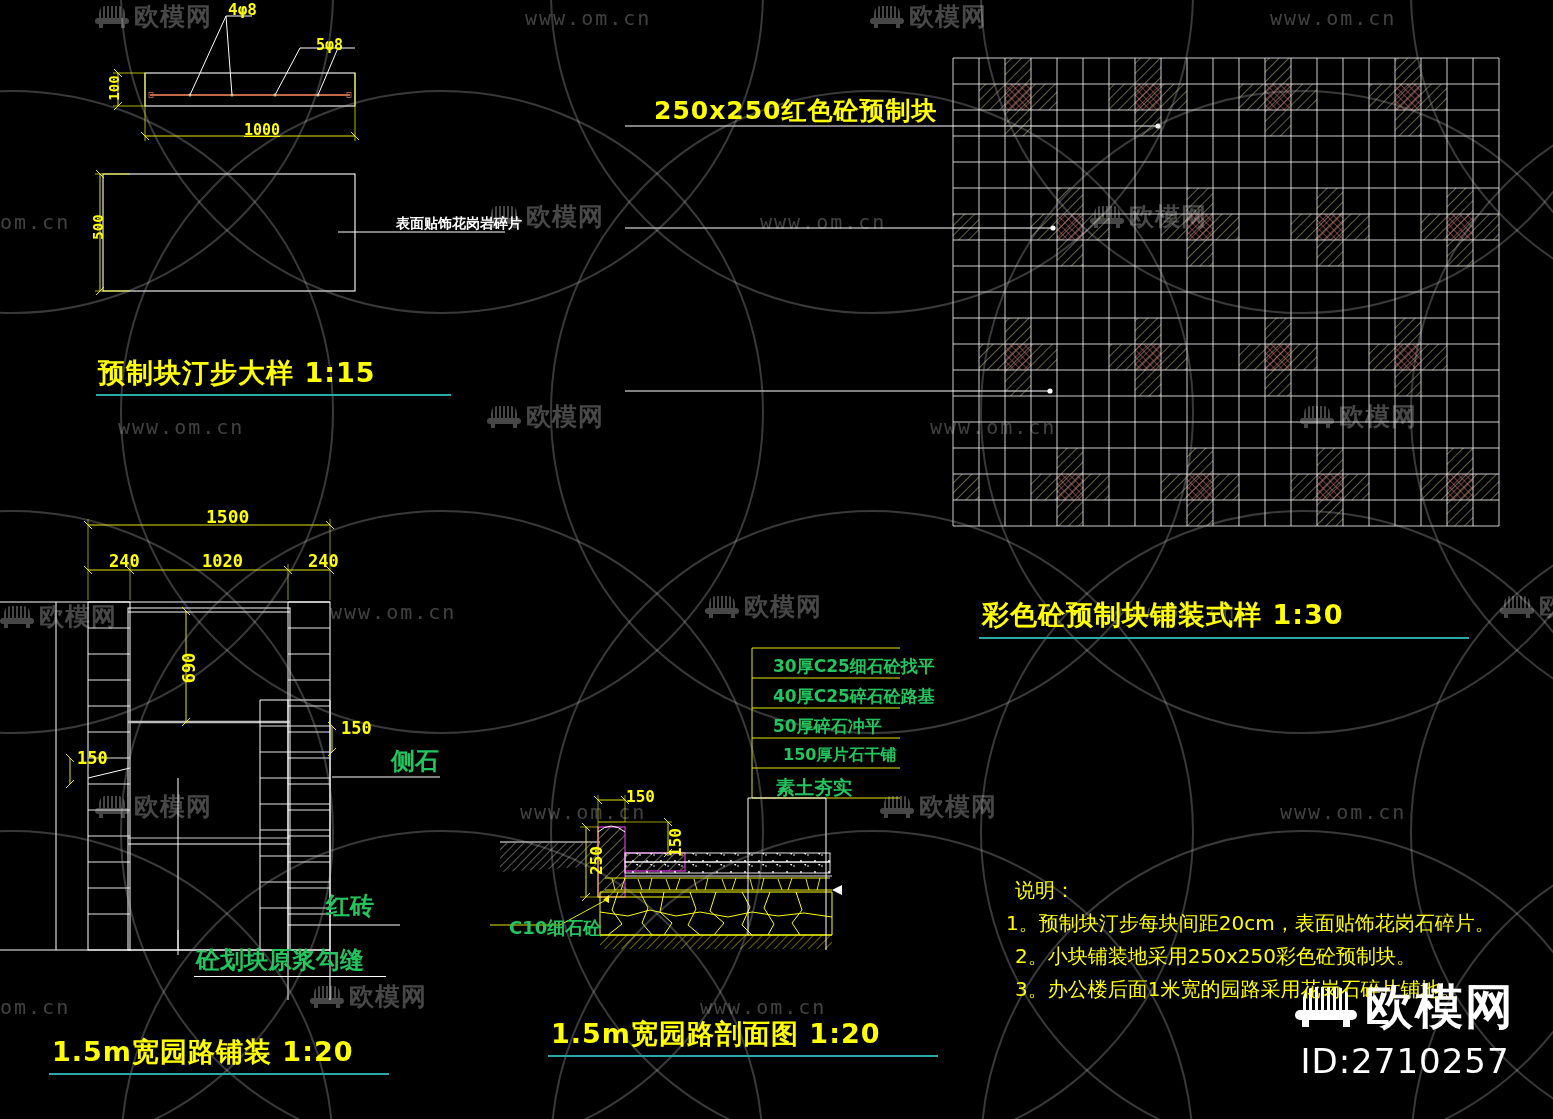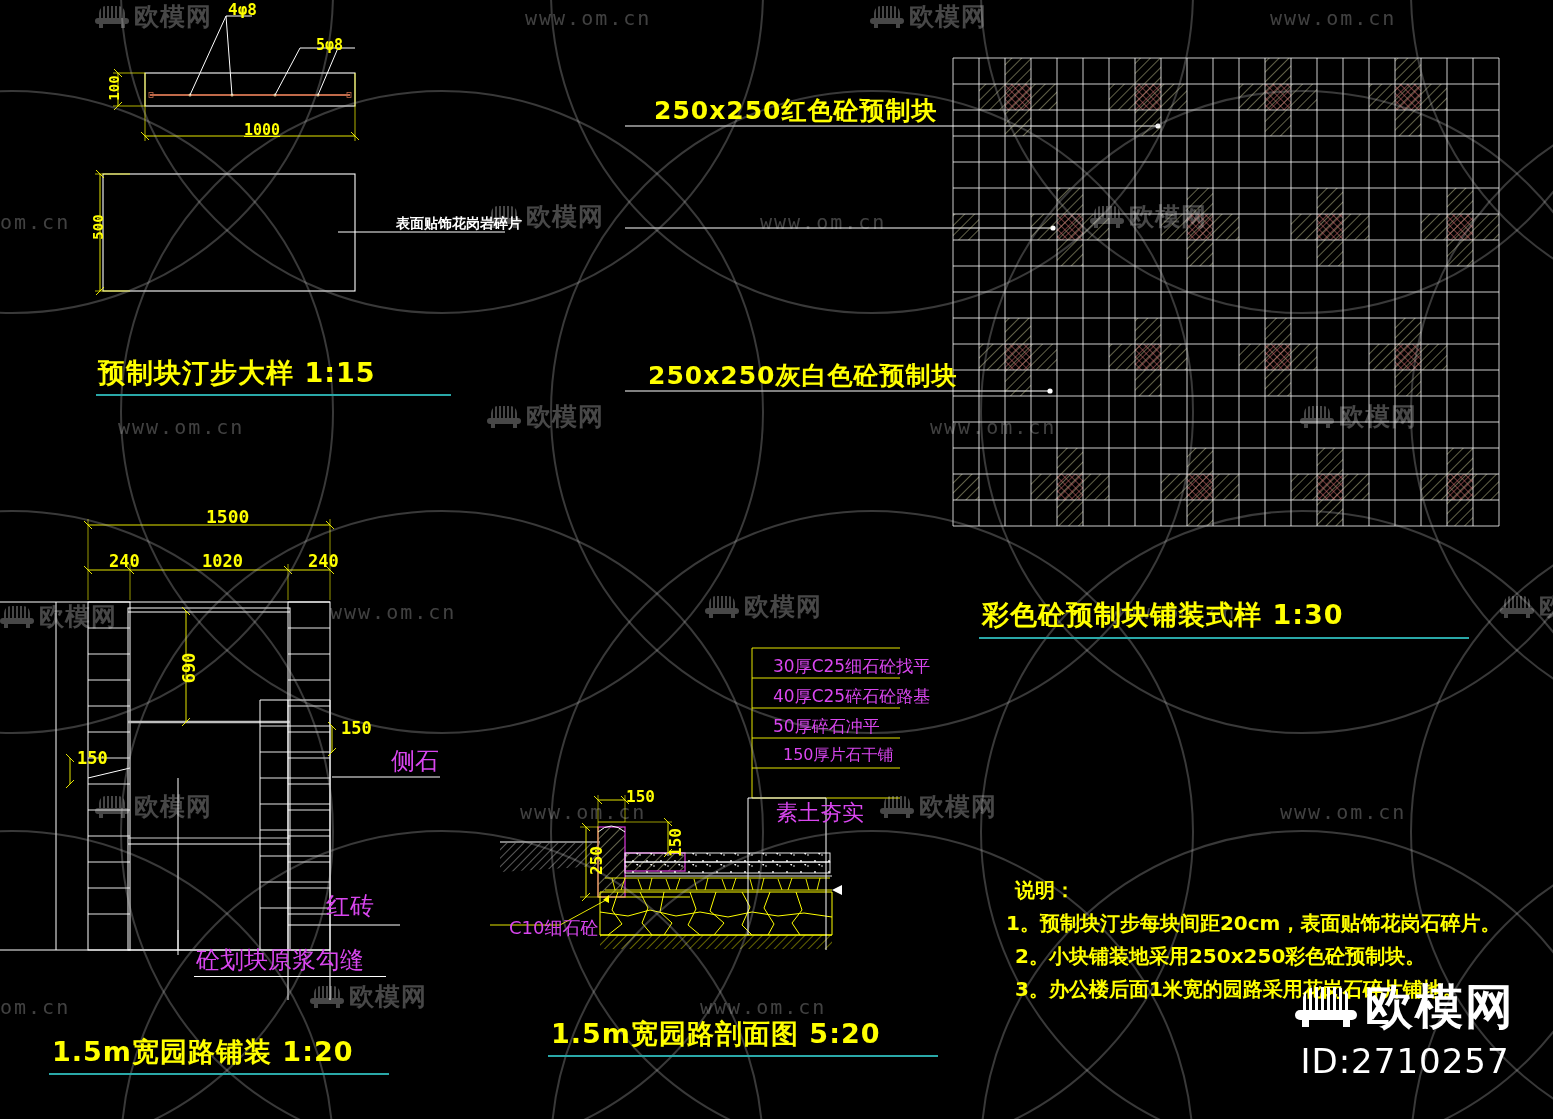--- a/index.html
+++ b/index.html
@@ -35,29 +35,29 @@
      border-top-left-radius:12px;border-top-right-radius:12px;}
   .wm-sofa-big .seat{position:absolute;left:0;bottom:7px;width:62px;height:10px;background:#fff;border-radius:5px;}
   .wm-sofa-big .lgl{position:absolute;left:7px;bottom:0;width:7px;height:7px;background:#fff;}
   .wm-sofa-big .lgr{position:absolute;right:7px;bottom:0;width:7px;height:7px;background:#fff;}
 
   
   .cad{position:absolute;left:0;top:0;width:1553px;height:1119px;z-index:3;}
   .ttl{position:absolute;color:#ffff00;font-size:27px;font-weight:bold;white-space:nowrap;
        font-family:"DejaVu Sans","Liberation Sans",sans-serif;letter-spacing:1px;}
   .ttl-ul{position:absolute;height:2px;background:#2aa8a8;}
-  .ylab{position:absolute;color:#d946ef;white-space:nowrap;font-weight:normal;
+  .ylab{position:absolute;color:#22c55e;white-space:nowrap;font-weight:bold;
         font-family:"DejaVu Sans","Liberation Sans",sans-serif;}
   .wlab{position:absolute;color:#ffffff;white-space:nowrap;font-weight:bold;
         font-family:"DejaVu Sans","Liberation Sans",sans-serif;}
   .wline{position:absolute;background:#ffffff;}
   .dimnum{position:absolute;color:#ffff00;font-weight:bold;white-space:nowrap;
           font-family:"DejaVu Sans Mono","Liberation Mono",monospace;}
   .vtext{transform-origin:center center;}
-  .note{position:absolute;color:#ffff00;white-space:nowrap;font-weight:bold;
+  .note{position:absolute;color:#ffff00;white-space:nowrap;font-weight:normal;
         font-family:"DejaVu Sans","Liberation Sans",sans-serif;font-size:20px;}
 </style>
 </head>
 <body>
 
 <div class="stage">
 
   <div class="wm-layer">
     <div class="wm-arc" style="left:-310px;top:-330px;width:640px;height:640px;"></div>
     <div class="wm-arc" style="left:120px;top:-330px;width:640px;height:640px;"></div>
@@ -620,21 +620,20 @@
     <div class="dimnum" style="left:212px;top:0px;font-size:16px;">4φ8</div>
     <div class="dimnum" style="left:300px;top:36px;font-size:15px;">5φ8</div>
     <div class="dimnum vtext" style="left:85px;top:80px;font-size:14px;transform:rotate(-90deg);">100</div>
     <div class="dimnum" style="left:228px;top:121px;font-size:15px;text-decoration:underline;">1000</div>
     <div class="dimnum vtext" style="left:69px;top:219px;font-size:14px;transform:rotate(-90deg);">500</div>
     <div class="wlab" style="left:380px;top:215px;font-size:14px;">表面贴饰花岗岩碎片</div>
     <div class="ttl" style="left:82px;top:355px;">预制块汀步大样  1:15</div>
     <div class="ttl-ul" style="left:80px;top:394px;width:355px;"></div>
 
     <div class="ttl" style="left:638px;top:94px;font-size:25px;">250x250红色砼预制块</div>
-    <div class="ttl" style="left:632px;top:359px;font-size:25px;">250x250灰白色砼预制块</div>
 
     <div class="ttl" style="left:966px;top:597px;">彩色砼预制块铺装式样  1:30</div>
     <div class="ttl-ul" style="left:963px;top:637px;width:490px;"></div>
 
     <div class="dimnum" style="left:190px;top:506px;font-size:18px;">1500</div>
     <div class="dimnum" style="left:93px;top:551px;font-size:17px;">240</div>
     <div class="dimnum" style="left:186px;top:551px;font-size:17px;">1020</div>
     <div class="dimnum" style="left:292px;top:551px;font-size:17px;">240</div>
     <div class="dimnum vtext" style="left:158px;top:658px;font-size:17px;transform:rotate(-90deg);">690</div>
     <div class="dimnum" style="left:61px;top:748px;font-size:17px;">150</div>
@@ -643,26 +642,26 @@
     <div class="ylab" style="left:310px;top:890px;font-size:24px;">红砖</div>
     <div class="ylab" style="left:180px;top:944px;font-size:24px;">砼划块原浆勾缝</div>
     <div class="wline" style="left:178px;top:976px;width:192px;height:1px;"></div>
     <div class="ttl" style="left:36px;top:1034px;">1.5m宽园路铺装  1:20</div>
     <div class="ttl-ul" style="left:33px;top:1073px;width:340px;"></div>
 
     <div class="ylab" style="left:757px;top:655px;font-size:17px;">30厚C25细石砼找平</div>
     <div class="ylab" style="left:757px;top:685px;font-size:17px;">40厚C25碎石砼路基</div>
     <div class="ylab" style="left:757px;top:715px;font-size:17px;">50厚碎石冲平</div>
     <div class="ylab" style="left:767px;top:745px;font-size:16px;">150厚片石干铺</div>
-    <div class="ylab" style="left:760px;top:798px;font-size:22px;">素土夯实</div>
+    <div class="ylab" style="left:760px;top:775px;font-size:19px;">素土夯实</div>
     <div class="dimnum" style="left:610px;top:787px;font-size:16px;">150</div>
     <div class="dimnum vtext" style="left:566px;top:851px;font-size:16px;transform:rotate(-90deg);">250</div>
     <div class="dimnum vtext" style="left:645px;top:833px;font-size:16px;transform:rotate(-90deg);">150</div>
     <div class="ylab" style="left:493px;top:916px;font-size:18px;">C10细石砼</div>
-    <div class="ttl" style="left:535px;top:1016px;">1.5m宽园路剖面图   5:20</div>
+    <div class="ttl" style="left:535px;top:1016px;">1.5m宽园路剖面图   1:20</div>
     <div class="ttl-ul" style="left:532px;top:1055px;width:390px;"></div>
 
     <div class="note" style="left:999px;top:877px;">说明：</div>
     <div class="note" style="left:990px;top:910px;">1。预制块汀步每块间距20cm，表面贴饰花岗石碎片。</div>
     <div class="note" style="left:999px;top:943px;">2。小块铺装地采用250x250彩色砼预制块。</div>
     <div class="note" style="left:999px;top:976px;">3。办公楼后面1米宽的园路采用花岗石碎片铺地。</div>
   </div>
 
   <div class="wm-big" style="left:1295px;top:975px;">
     <div class="row">

